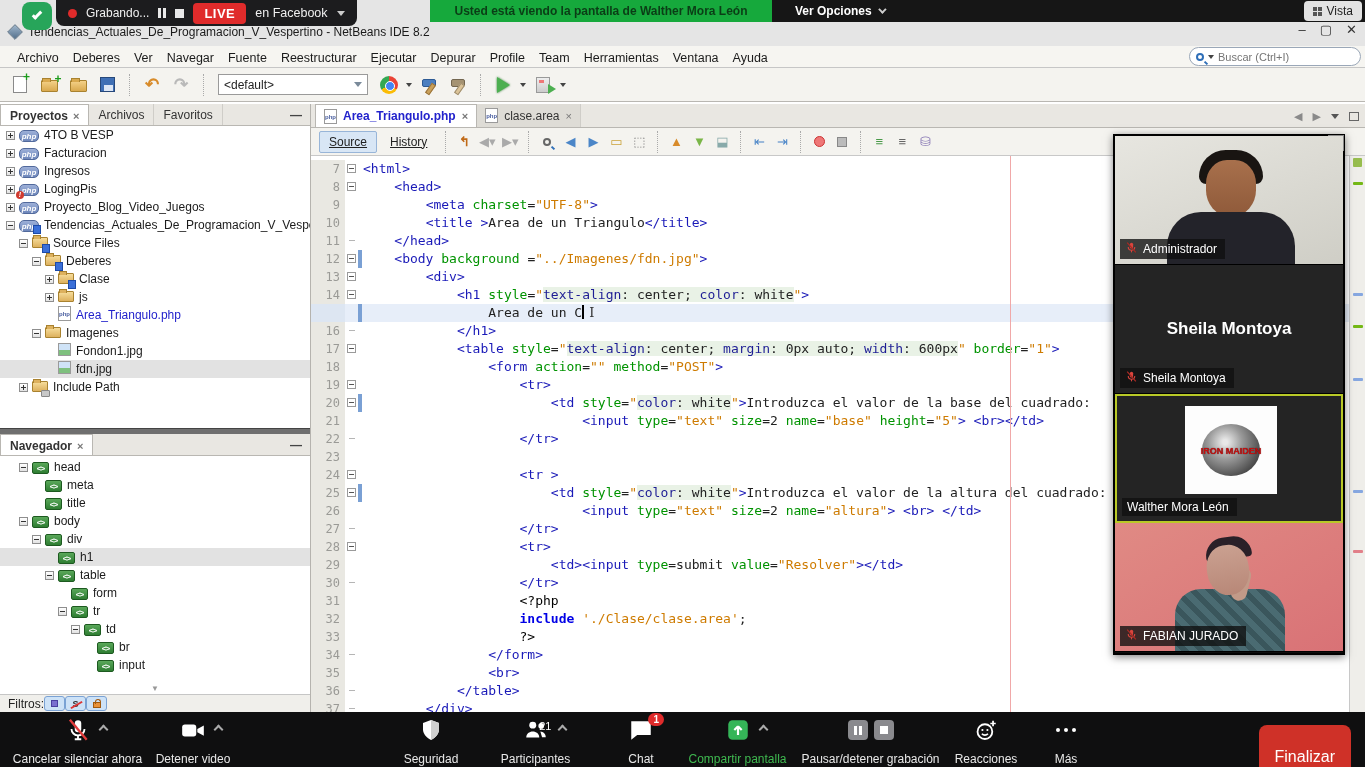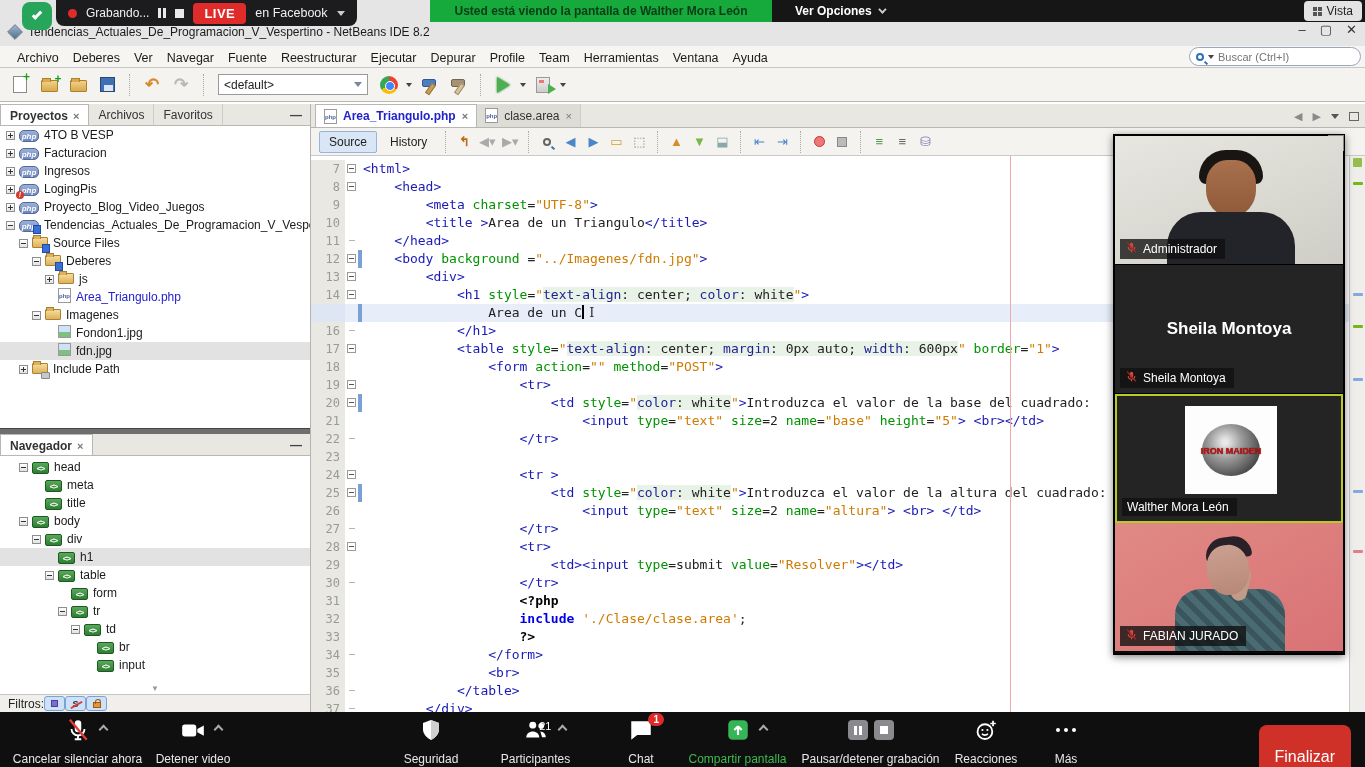--- a/index.html
+++ b/index.html
@@ -85,41 +85,41 @@
   .f-lock { width:8px; height:6px; background:#e8923a; border:1px solid #a05a10; position:relative; margin-top:3px; }
   .f-lock::before { content:""; position:absolute; left:1px; top:-4px; width:4px; height:4px; border:1.5px solid #a05a10; border-bottom:none; border-radius:3px 3px 0 0; }
 
   
   .ed-tabrow { position:absolute; left:311px; top:104px; right:0; height:24px; background:#e9e7e2; border-bottom:1px solid #b9b7b2; display:flex; align-items:flex-end; padding-left:4px; }
   .etab { height:23px; padding:3px 8px; display:flex; align-items:center; gap:6px; font-size:12px; border-right:1px solid #cfcdc8; background:#dedcd6; color:#333; }
   .etab.active { background:#fff; border:1px solid #b9b7b2; border-bottom:none; color:#2222cc; font-weight:bold; }
   .ed-tab-btns { position:absolute; right:6px; top:110px; display:flex; gap:10px; color:#8a8a8a; font-size:11px; align-items:center; }
   .ed-tab-btns .sq { width:10px; height:9px; border:1px solid #666; }
   .ed-toolbar { position:absolute; left:311px; top:128px; right:0; height:28px; background:#f4f3ef; border-bottom:1px solid #c8c8c8; display:flex; align-items:center; padding-left:8px; gap:3px; }
-  .vbtn { padding:3px 9px; font-size:12px; color:#222; border:1px solid transparent; }
+  .vbtn { padding:3px 9px; font-size:12px; color:#222; border:1px solid transparent;text-decoration:underline; }
   .vbtn.pressed { background:#d8e6f5; border:1px solid #98b5d8; border-radius:2px; }
   .eti { width:20px; height:20px; display:flex; align-items:center; justify-content:center; font-size:13px; }
   .code-area { position:absolute; left:311px; top:156px; right:16px; bottom:55px; background:#fff; overflow:hidden; font-family:"DejaVu Sans Mono",monospace; font-size:13px; line-height:18px; padding-top:4px; }
   .code-row { height:18px; display:flex; white-space:pre; position:relative; }
   .code-row.hl { background:#e7eef9; }
   .gut { width:34px; flex:none; background:#e9e8e2; color:#9a9a96; text-align:right; padding-right:5px; font-size:12px; }
   .code-row.hl .gut { background:#dde6f2; }
   .foldc { width:16px; flex:none; position:relative; }
   .foldbox { position:absolute; left:2px; top:4px; width:9px; height:9px; border:1px solid #9a9a9a; background:#fff; }
   .foldbox::before { content:""; position:absolute; left:1px; top:3px; width:5px; height:1px; background:#555; }
   .foldend { position:absolute; left:4px; top:8px; width:6px; height:1px; background:#b5b5b5; }
   .chmark { position:absolute; left:13px; top:0; width:4px; height:18px; background:#7aa0d4; }
   .bulb { position:absolute; right:6px; top:3px; width:11px; height:11px; border-radius:50%; background:radial-gradient(#fff2a8,#f5c518); border:1px solid #b8860b; }
   .bulb::after { content:""; position:absolute; left:3px; top:10px; width:4px; height:3px; background:#b8860b; }
   .ctext { padding-left:2px; }
   .tk-t { color:#1a1ab8; }
   .tk-a { color:#009300; }
   .tk-s { color:#ce7b00; }
   .tk-k { color:#0000e6; font-weight:bold; }
-  .tk-b { color:#000; font-weight:bold;text-align:right; }
+  .tk-b { color:#000; font-weight:normal;text-align:right; }
   .cssbg { background:#e9f2e6; }
   .tk-cp { color:#1d1d94; }
   .tk-cv { color:#222; }
   .caret { display:inline-block; width:2px; height:14px; background:#000; vertical-align:-2px; }
   .ibeam { display:inline-block; margin-left:5px; color:#333; font-family:"DejaVu Serif",serif; font-size:13px; }
   .margin-line { position:absolute; left:1010px; top:156px; bottom:55px; width:1px; background:#f0a8a8; }
   .stripe { position:absolute; right:0; top:156px; bottom:55px; width:16px; background:#efeeea; border-left:1px solid #c8c8c8; }
   .stripe .sm { position:absolute; left:3px; border-radius:1px; }
 
   
@@ -311,20 +311,25 @@
       </div>
       <div class="tree-row" style="padding-left: 19px;">
         <span class="expander"></span>
         <span class="ti i-badge"><span class="i-fold"></span></span>
         <span>Source Files</span>
       </div>
       <div class="tree-row" style="padding-left: 32px;">
         <span class="expander"></span>
         <span class="ti i-badge"><span class="i-fold"></span></span>
         <span>Deberes</span>
+      </div>
+      <div class="tree-row" style="padding-left: 45px;">
+        <span class="expander plus"></span>
+        <span class="ti i-badge"><span class="i-fold"></span></span>
+        <span>Clase</span>
       </div>
       <div class="tree-row" style="padding-left: 45px;">
         <span class="expander plus"></span>
         <span class="ti"><span class="i-fold"></span></span>
         <span>js</span>
       </div>
       <div class="tree-row blue" style="padding-left: 45px;">
         <span class="exp-space"></span>
         <span class="ti"><span class="i-phpfile"></span></span>
         <span>Area_Triangulo.php</span>

